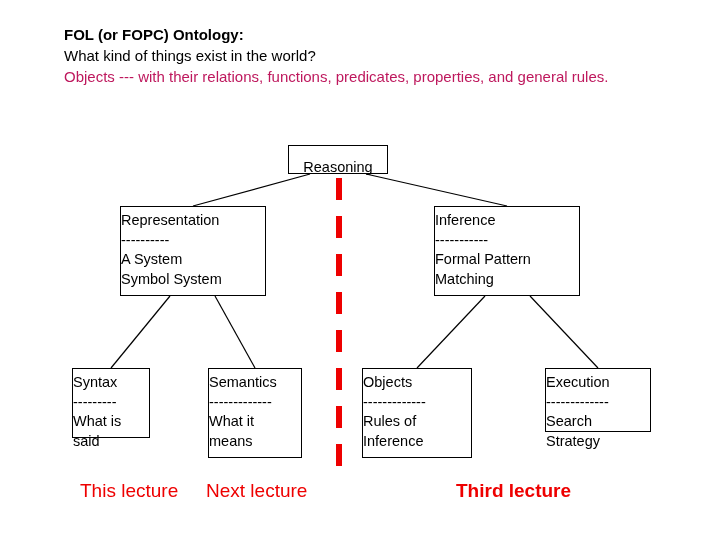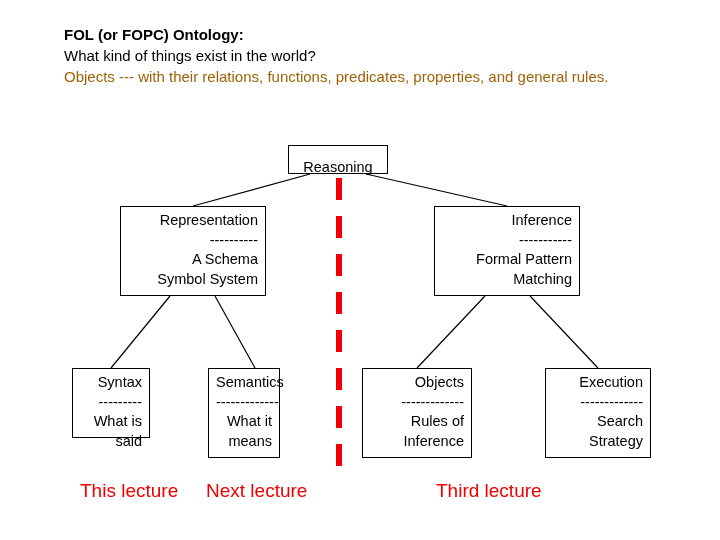--- a/index.html
+++ b/index.html
@@ -30,50 +30,49 @@
   .header-line {
     font-size: 15px;
     line-height: 21px;
     white-space: nowrap;
     margin-left: 36px;
   }
   .header-line.bold {
     font-weight: bold;
   }
   .header-line.red {
-    color: #a16207;
+    color: #be185d;
   }
 
   
   .node {
     position: absolute;
     box-sizing: border-box;
     border: 1px solid #000000;
     background: #ffffff;
     font-size: 14.5px;
     line-height: 19.5px;
-    padding: 4px 7px 4px 7px;
+    padding: 4px 7px 4px 0;
     z-index: 3;
-    text-align: right;
   }
   .node .ln {
     white-space: pre;
   }
   .node.center {
     text-align: center;
     padding: 4px 10px;
   }
 
   #node-reasoning { left: 288px; top: 145px; width: 100px; height: 29px; padding-top: 12px;}
   #node-representation { left: 120px; top: 206px; width: 146px; height: 90px; }
   #node-inference { left: 434px; top: 206px; width: 146px; height: 90px; }
   #node-syntax { left: 72px; top: 368px; width: 78px; height: 70px; }
-  #node-semantics { left: 208px; top: 368px; width: 72px; height: 90px; }
+  #node-semantics { left: 208px; top: 368px; width: 94px; height: 90px; }
   #node-schema { left: 362px; top: 368px; width: 110px; height: 90px; }
-  #node-execution { left: 545px; top: 368px; width: 106px; height: 90px; }
+  #node-execution { left: 545px; top: 368px; width: 106px; height: 64px; }
 
   
   #connectors {
     position: absolute;
     left: 0;
     top: 0;
     width: 720px;
     height: 540px;
     z-index: 1;
   }
@@ -81,21 +80,21 @@
   
   .footer-label {
     position: absolute;
     font-size: 19px;
     color: #ee0000;
     white-space: nowrap;
     z-index: 3;
   }
   #label-this { left: 80px; top: 480px; }
   #label-next { left: 206px; top: 480px; }
-  #label-third { left: 436px; top: 480px; }
+  #label-third { left: 456px; top: 480px; font-weight: bold; }
 </style>
 </head>
 <body>
 
 <div id="page">
 
   <div class="header-block">
     <div class="header-line bold">FOL (or FOPC) Ontology:</div>
     <div class="header-line">What kind of things exist in the world?</div>
     <div class="header-line red">Objects --- with their relations, functions, predicates, properties, and general rules.</div>
@@ -118,21 +117,21 @@
     <line x1="339" y1="178" x2="339" y2="480" stroke="#ee0000" stroke-width="6" stroke-dasharray="22,16"></line>
   </svg>
 
   <div class="node center" id="node-reasoning">
     <div class="ln">Reasoning</div>
   </div>
 
   <div class="node" id="node-representation">
     <div class="ln">Representation</div>
     <div class="ln">----------</div>
-    <div class="ln">A Schema</div>
+    <div class="ln">A System</div>
     <div class="ln">Symbol System</div>
   </div>
 
   <div class="node" id="node-inference">
     <div class="ln">Inference</div>
     <div class="ln">-----------</div>
     <div class="ln">Formal Pattern</div>
     <div class="ln">Matching</div>
   </div>
 

